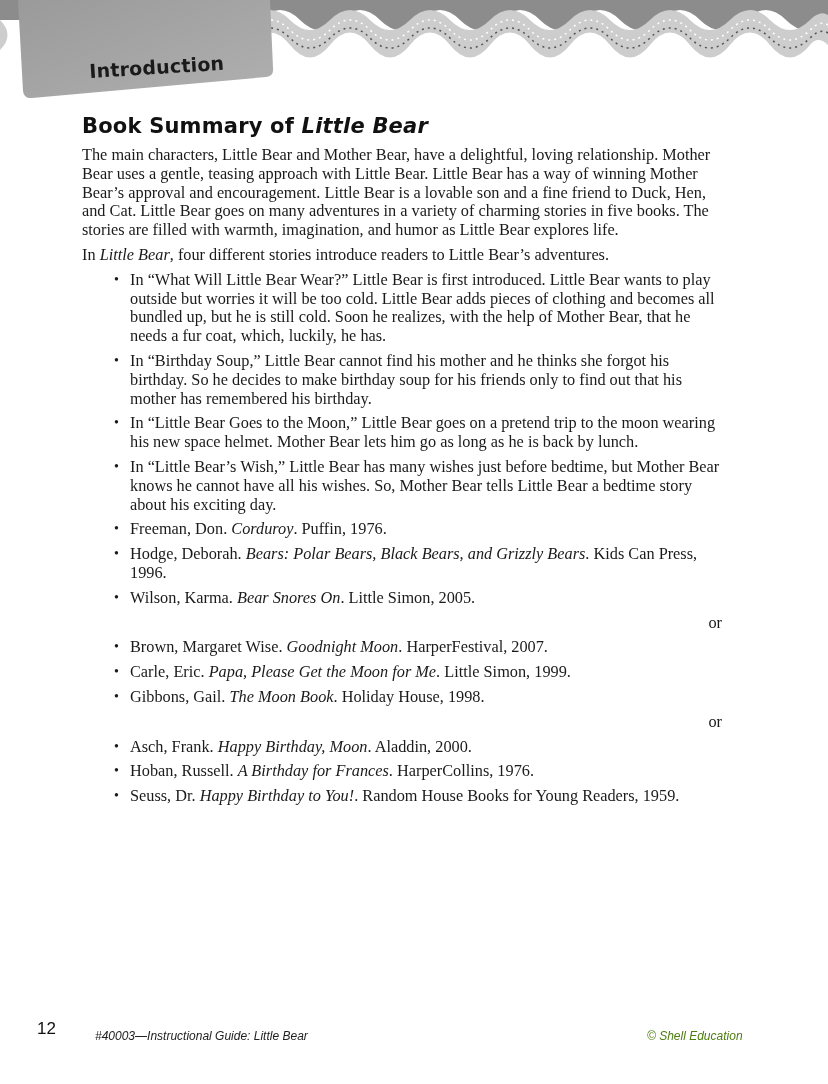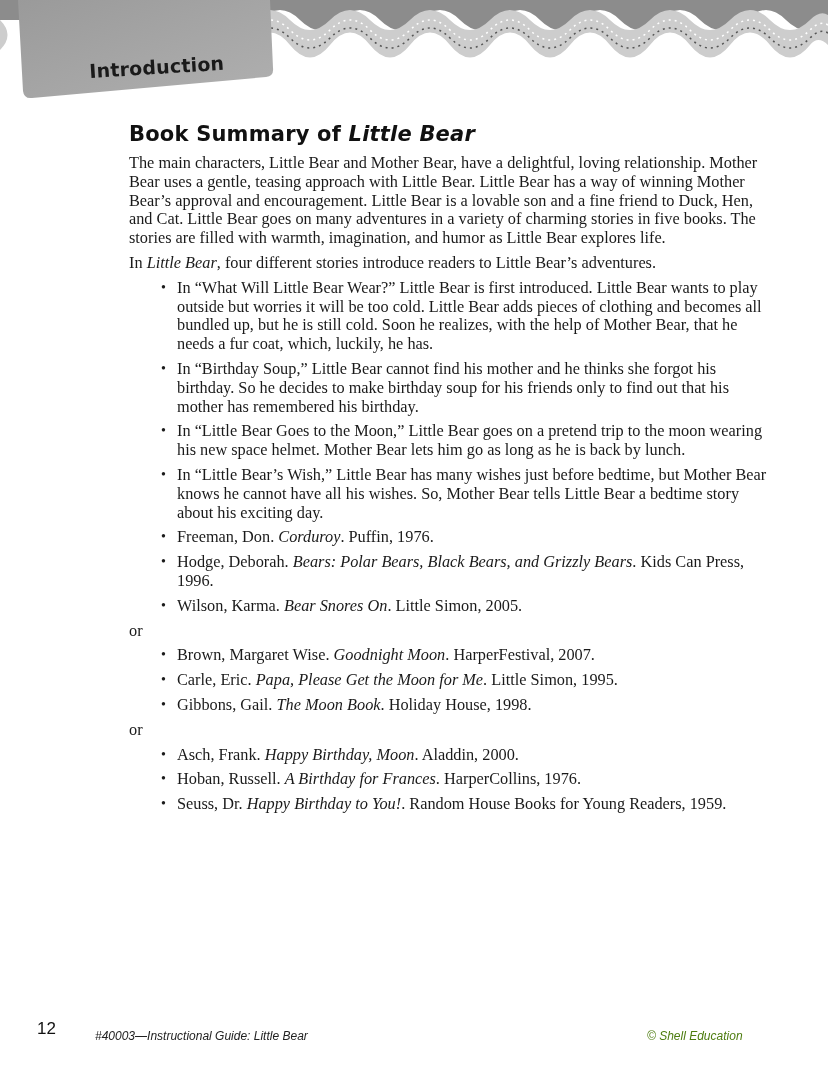--- a/index.html
+++ b/index.html
@@ -6,33 +6,33 @@
     body { width: 828px; height: 1084px; position: relative; overflow: hidden; }
     .header { position: absolute; left: 0; top: 0; width: 828px; height: 110px; }
     .header svg { position: absolute; left: 0; top: 0; }
     .tab-label {
       position: absolute; left: 90px; top: 60px;
       font-family: "DejaVu Sans", sans-serif; font-weight: bold; font-size: 19px;
       color: #1a1a1a; transform: rotate(-3.5deg); transform-origin: left bottom;
       letter-spacing: 0.2px;
     }
     .content {
-      position: absolute; left: 82px; top: 120px; width: 640px;
-      font-family: "Liberation Serif", serif; font-size: 16.3px; line-height: 18.8px; color: #1a1a1a; margin-left: 47px;
+      position: absolute; left: 82px; top: 112px; width: 640px;
+      font-family: "Liberation Serif", serif; font-size: 16.3px; line-height: 18.8px; color: #1a1a1a;
     }
     h2 {
       font-family: "DejaVu Sans", sans-serif; font-weight: bold; font-size: 21px;
       margin: 0 0 6px 0; color: #111; letter-spacing: 0.2px; line-height: 28px;
     }
     h2 .title-ital { font-style: italic; }
     p { margin: 0 0 6px 0; }
     ul { list-style: none; margin: 0 0 6px 0; padding: 0 0 0 48px; }
     ul li { position: relative; margin: 0 0 6px 0; }
     ul li .bullet { position: absolute; left: -16px; top: 0; font-size: 14px; }
-    .or { margin: 0 0 6px 0; }
+    .or { margin: 0 0 6px 0; text-align: right; }
     .h2-second { margin-top: 14px; }
     .biblist li { margin-bottom: 6px; }
     i { font-style: italic; }
     .footer-page { position: absolute; left: 37px; top: 1019px; font-family: "Liberation Sans", sans-serif; font-size: 17px; color: #111; }
     .footer-mid { position: absolute; left: 95px; top: 1029px; font-family: "Liberation Sans", sans-serif; font-size: 12px; font-style: italic; color: #222; }
     .footer-right { position: absolute; left: 647px; top: 1029px; font-family: "Liberation Sans", sans-serif; font-size: 12px; font-style: italic; color: #4d7c0f; }
   </style>
 </head>
 <body>
 
@@ -71,21 +71,21 @@
 
 
   <ul class="biblist">
     <li><span class="bullet">•</span><span>Freeman, Don. </span><i>Corduroy</i><span>. Puffin, 1976.</span></li>
     <li><span class="bullet">•</span><span>Hodge, Deborah. </span><i>Bears: Polar Bears, Black Bears, and Grizzly Bears</i><span>. Kids Can Press, 1996.</span></li>
     <li><span class="bullet">•</span><span>Wilson, Karma. </span><i>Bear Snores On</i><span>. Little Simon, 2005.</span></li>
   </ul>
   <div class="or">or</div>
   <ul class="biblist">
     <li><span class="bullet">•</span><span>Brown, Margaret Wise. </span><i>Goodnight Moon</i><span>. HarperFestival, 2007.</span></li>
-    <li><span class="bullet">•</span><span>Carle, Eric. </span><i>Papa, Please Get the Moon for Me</i><span>. Little Simon, 1995.</span></li>
+    <li><span class="bullet">•</span><span>Carle, Eric. </span><i>Papa, Please Get the Moon for Me</i><span>. Little Simon, 1999.</span></li>
     <li><span class="bullet">•</span><span>Gibbons, Gail. </span><i>The Moon Book</i><span>. Holiday House, 1998.</span></li>
   </ul>
   <div class="or">or</div>
   <ul class="biblist">
     <li><span class="bullet">•</span><span>Asch, Frank. </span><i>Happy Birthday, Moon</i><span>. Aladdin, 2000.</span></li>
     <li><span class="bullet">•</span><span>Hoban, Russell. </span><i>A Birthday for Frances</i><span>. HarperCollins, 1976.</span></li>
     <li><span class="bullet">•</span><span>Seuss, Dr. </span><i>Happy Birthday to You!</i><span>. Random House Books for Young Readers, 1959.</span></li>
   </ul>
 </div>
 

